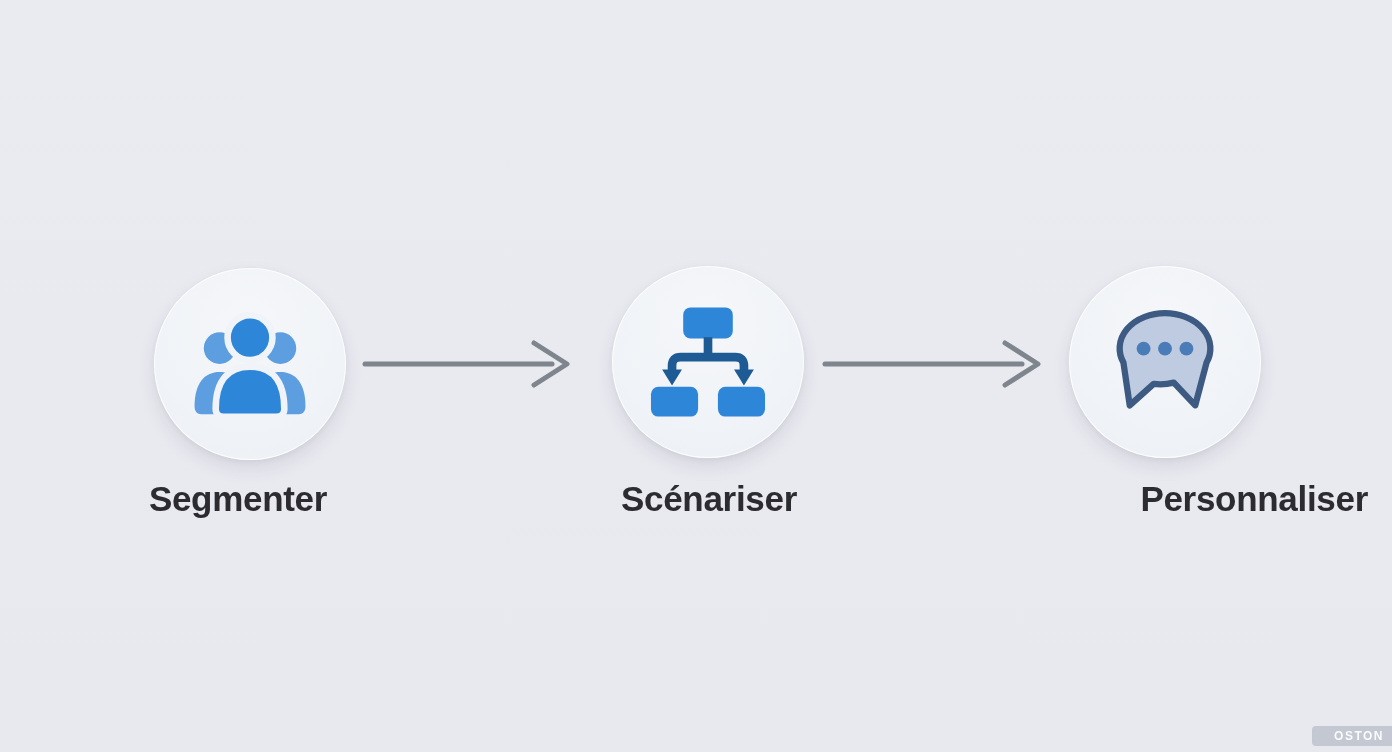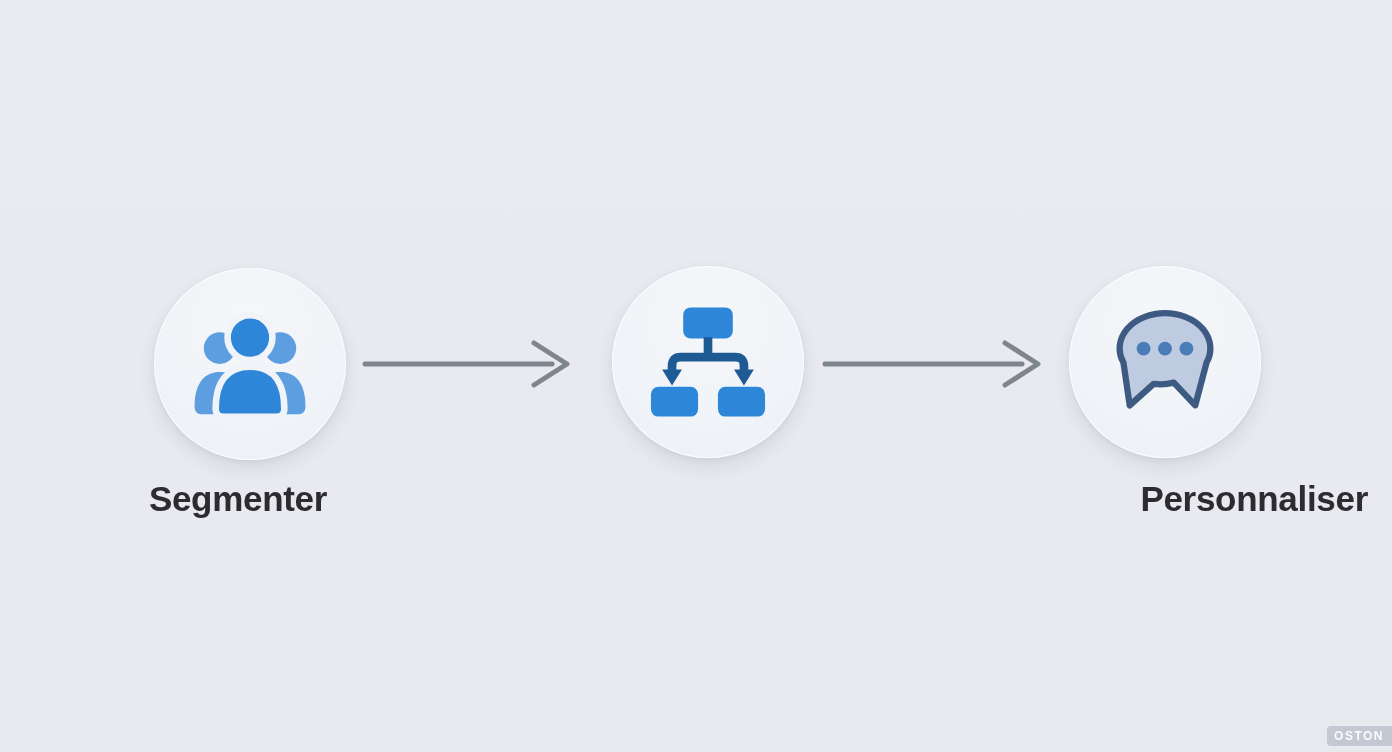--- a/index.html
+++ b/index.html
@@ -41,21 +41,21 @@
   }
   .label-1 { left: 50px;  transform: translateX(-12px); }
   .label-2 { left: 508px; transform: translateX(1px); }
   .label-3 { left: 965px; transform: translateX(3px); text-align: right; }
   .arrow { position: absolute; top: 338px; height: 52px; }
   .arrow-1 { left: 362px; width: 210px; }
   .arrow-2 { left: 822px; width: 222px; }
   .watermark {
     position: absolute;
     right: 0; bottom: 6px;
-    padding: 3px 8px 3px 7px;
+    padding: 3px 8px 3px 22px;
     background: rgba(172,178,192,0.60);
     border-radius: 4px 0 0 4px;
     color: rgba(255,255,255,0.92);
     font-size: 12px;
     font-weight: 700;
     letter-spacing: 1.5px;
   }
 </style>
 </head>
 <body>
@@ -91,20 +91,21 @@
 
       <path d="M21 59 L21 53 Q21 46 28 46 L72 46 Q79 46 79 53 L79 59" stroke="#1E5B94" stroke-width="7" fill="none"></path>
 
       <polygon points="13,56 29,56 21,69" fill="#1E5B94"></polygon>
       <polygon points="71,56 87,56 79,69" fill="#1E5B94"></polygon>
 
       <rect x="4" y="70" width="38" height="24" rx="6" fill="#2E86D9"></rect>
       <rect x="58" y="70" width="38" height="24" rx="6" fill="#2E86D9"></rect>
     </svg>
   </div>
+  <div class="step-label label-2">Scénariser</div>
 
   <svg class="arrow arrow-2" viewBox="0 0 222 52">
     <line x1="3" y1="26" x2="200" y2="26" stroke="#7E858D" stroke-width="5" stroke-linecap="round"></line>
     <polyline points="183,5 216,26 183,47" fill="none" stroke="#7E858D" stroke-width="5" stroke-linecap="round" stroke-linejoin="round"></polyline>
   </svg>
 
   <div class="circle circle-3">
     <svg width="138" height="126" viewBox="0 0 100 100" style="margin-top:-4px;">
 
       <path d="M17 52 A 36 28 0 1 1 83 52 L 74 86 L 57 68 Q 49 70 41 69 L 22 86 Z" fill="#BFCBE0" stroke="#3D5A82" stroke-width="5" stroke-linejoin="round"></path>

